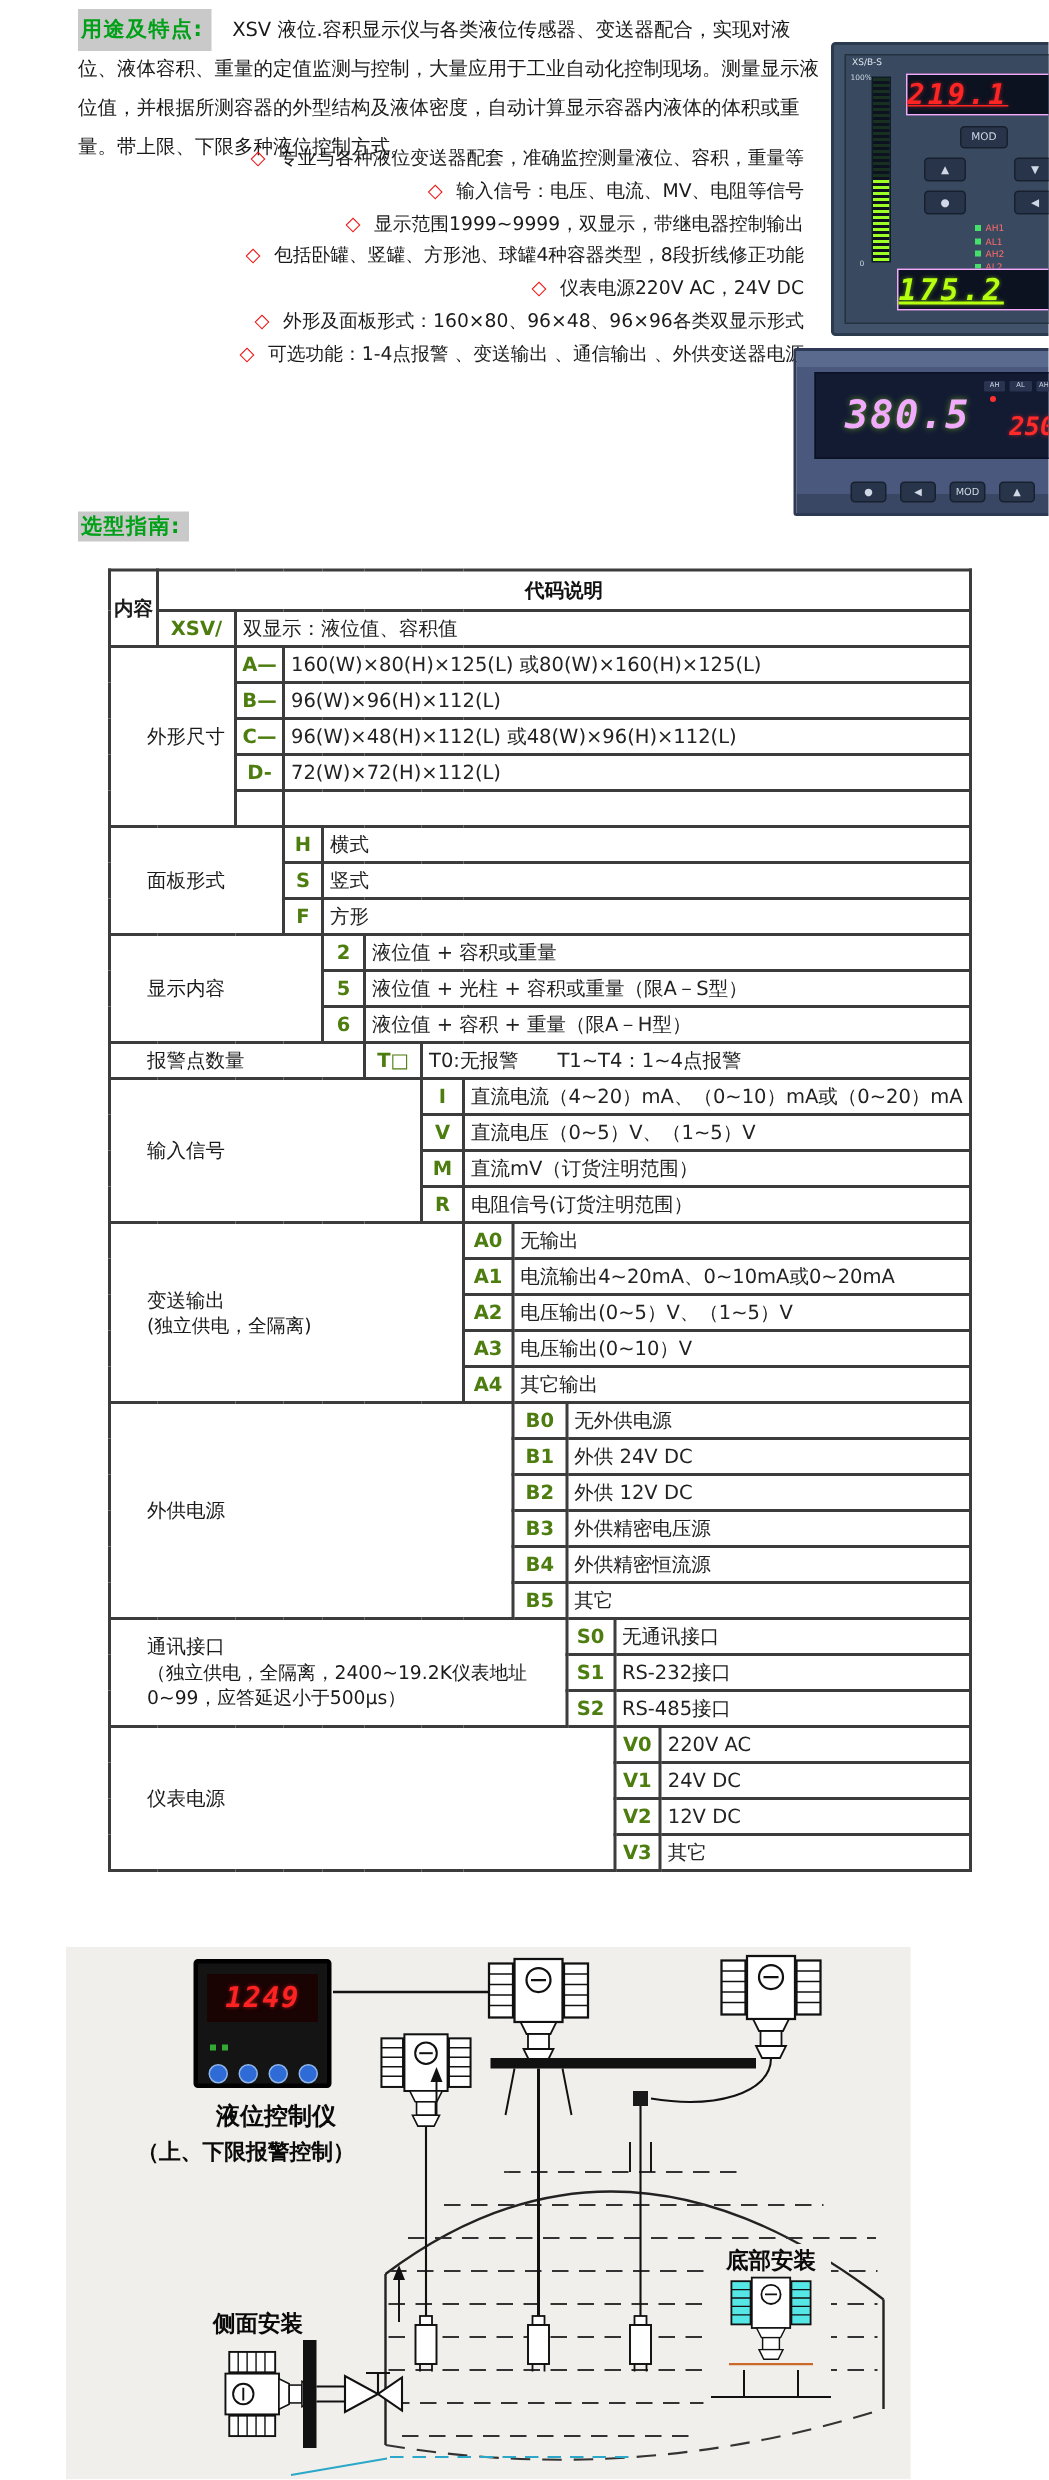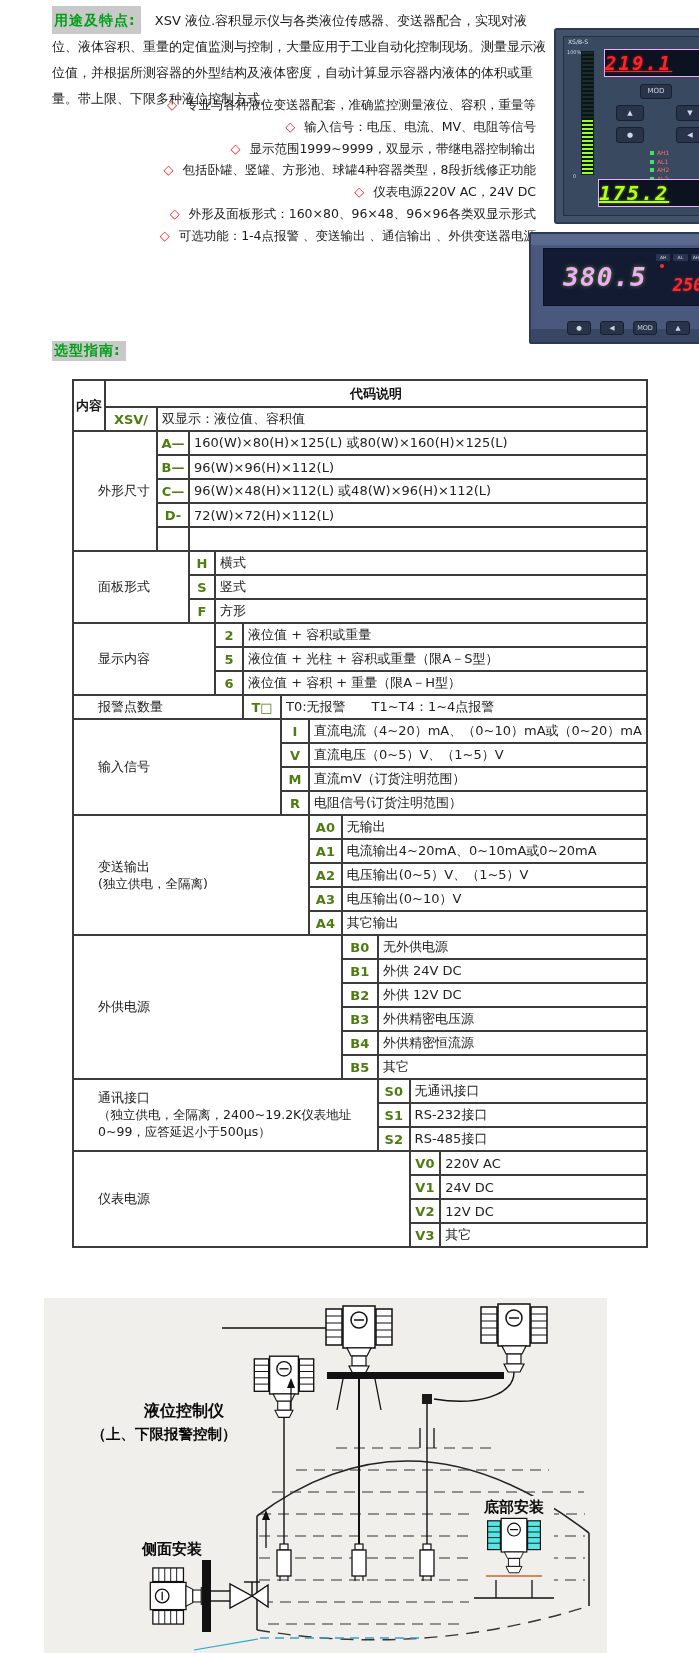--- a/index.html
+++ b/index.html
@@ -430,17 +430,27 @@
         <line x1="167" y1="303" x2="186" y2="303" stroke="#111" stroke-width="1.4"></line>
         <g>
           <polygon points="186,286 186,310 208,298" fill="#fff" stroke="#111" stroke-width="1.4"></polygon>
           <polygon points="224,287 224,309 208,298" fill="#fff" stroke="#111" stroke-width="1.4"></polygon>
           <line x1="208" y1="298" x2="208" y2="284" stroke="#111" stroke-width="1.4"></line>
           <line x1="200" y1="284" x2="216" y2="284" stroke="#111" stroke-width="1.4"></line>
         </g>
       </g>
     </svg>
 
+    <div class="ctrl">
+      <div class="ctrl-disp">1249</div>
+      <div class="ctrl-leds"><i></i><i></i></div>
+      <div class="ctrl-btns">
+        <span></span>
+        <span></span>
+        <span></span>
+        <span></span>
+      </div>
+    </div>
     <div class="cap1">液位控制仪</div>
     <div class="cap2">（上、下限报警控制）</div>
   </div>
 
 </div>
 
 </body></html>

